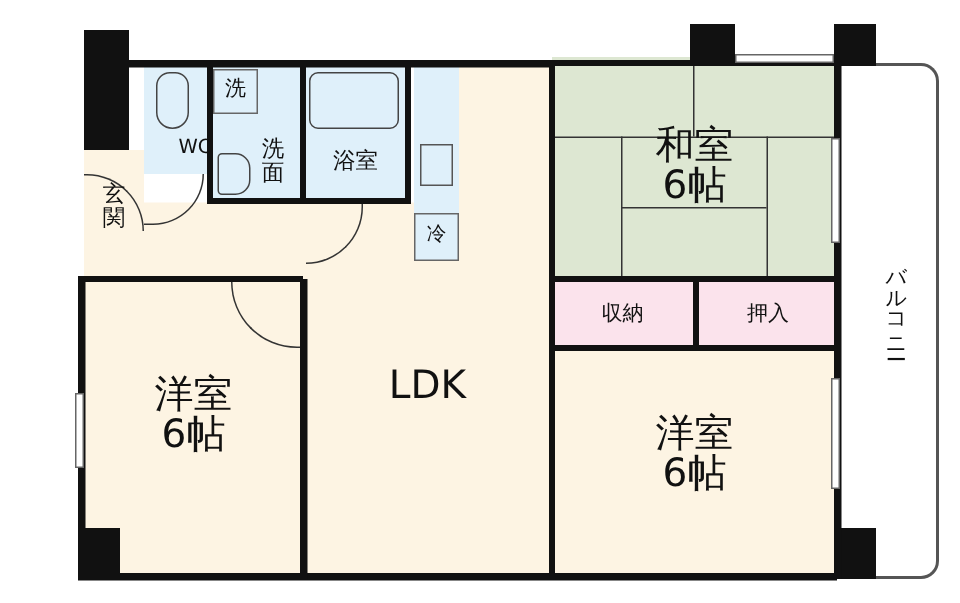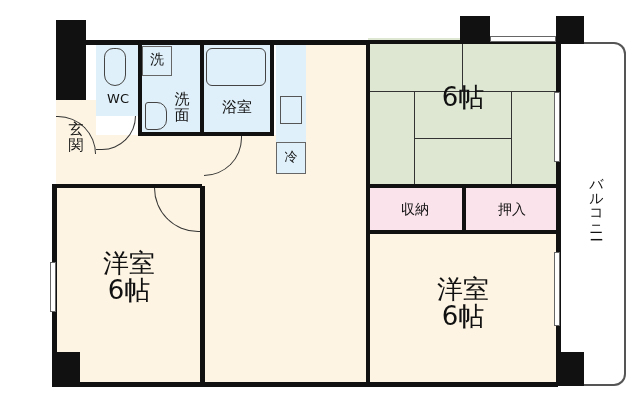--- a/index.html
+++ b/index.html
@@ -75,40 +75,42 @@
 <div class="abs" style="left:142px;top:46px;width:30px;height:30px;border:1px solid #666;"></div>
 
 <div class="abs" style="left:276px;top:142px;width:30px;height:32px;border:1px solid #666;"></div>
 <div class="abs" style="left:280px;top:96px;width:22px;height:28px;border:1px solid #555;"></div>
 
 <div class="abs" style="left:56px;top:116px;width:40px;height:38px;border-top:1px solid #333;border-right:1px solid #333;border-radius:0 38px 0 0;"></div>
 <div class="abs" style="left:96px;top:116px;width:40px;height:34px;border-bottom:1px solid #333;border-right:1px solid #333;border-radius:0 0 34px 0;"></div>
 <div class="abs" style="left:204px;top:136px;width:38px;height:40px;border-bottom:1px solid #333;border-right:1px solid #333;border-radius:0 0 40px 0;"></div>
 <div class="abs" style="left:154px;top:188px;width:46px;height:44px;border-bottom:1px solid #333;border-left:1px solid #333;border-radius:0 0 0 44px;"></div>
 
-<div class="lbl" style="left:96px;top:92px;width:44px;font-size:13px;">WC</div>
+<div class="lbl" style="left:96px;top:92px;width:44px;font-size:13px;padding-left:12px;">WC</div>
 <div class="lbl" style="left:142px;top:52px;width:30px;font-size:14px;">洗</div>
 <div class="lbl" style="left:168px;top:92px;width:28px;font-size:15px;">
   <div>洗</div>
   <div>面</div>
 </div>
 <div class="lbl" style="left:204px;top:100px;width:66px;font-size:15px;">浴室</div>
 <div class="lbl" style="left:276px;top:150px;width:30px;font-size:13px;">冷</div>
 <div class="lbl" style="left:58px;top:122px;width:36px;font-size:15px;">
   <div>玄</div>
   <div>関</div>
 </div>
 <div class="lbl" style="left:368px;top:84px;width:190px;font-size:26px;">
+  <div>和室</div>
   <div>6帖</div>
 </div>
 <div class="lbl" style="left:368px;top:202px;width:94px;font-size:14px;">収納</div>
 <div class="lbl" style="left:466px;top:202px;width:92px;font-size:14px;">押入</div>
 <div class="lbl" style="left:56px;top:250px;width:146px;font-size:26px;">
   <div>洋室</div>
   <div>6帖</div>
 </div>
 <div class="lbl" style="left:202px;top:244px;width:166px;font-size:26px;">
+  <div>LDK</div>
 </div>
 <div class="lbl" style="left:368px;top:276px;width:190px;font-size:26px;">
   <div>洋室</div>
   <div>6帖</div>
 </div>
 <div class="lbl" style="left:586px;top:168px;width:18px;font-size:14px;writing-mode:vertical-rl;">バルコニー</div>
 
 </body></html>

